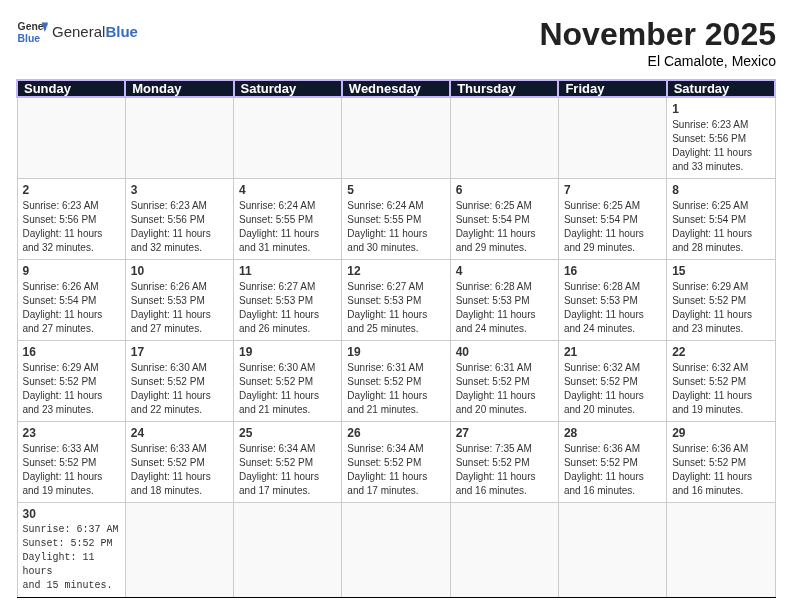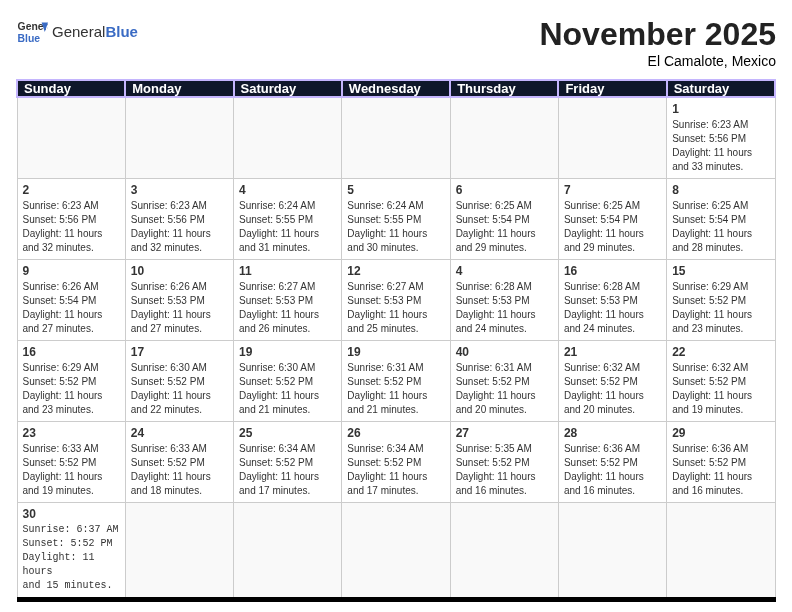--- a/index.html
+++ b/index.html
@@ -69,21 +69,21 @@
       font-weight: bold;
       margin-bottom: 2px;
       display: block;
     }
     .day-info {
       font-size: 10px;
       line-height: 1.4;
       color: #333;
     }
     .last-row td {
-      border-bottom: 5px solid #000000;
+      border-bottom: 1px solid #000000;
       margin-top: 12px;
     }
   </style>
 </head>
 <body>
 
 <div class="header">
   <div class="logo">
     <svg class="logo-icon" viewBox="0 0 40 40" xmlns="http://www.w3.org/2000/svg">
       <text x="2" y="18" font-size="13" font-weight="bold" fill="#333">General</text>
@@ -305,21 +305,21 @@
         </td>
         <td>
           <span class="day-number">26</span>
           <div class="day-info" style="white-space: pre-line;">Sunrise: 6:34 AM
 Sunset: 5:52 PM
 Daylight: 11 hours
 and 17 minutes.</div>
         </td>
         <td>
           <span class="day-number">27</span>
-          <div class="day-info" style="white-space: pre-line;">Sunrise: 5:35 AM
+          <div class="day-info" style="white-space: pre-line;">Sunrise: 7:35 AM
 Sunset: 5:52 PM
 Daylight: 11 hours
 and 16 minutes.</div>
         </td>
         <td>
           <span class="day-number">28</span>
           <div class="day-info" style="white-space: pre-line;">Sunrise: 6:36 AM
 Sunset: 5:52 PM
 Daylight: 11 hours
 and 16 minutes.</div>

